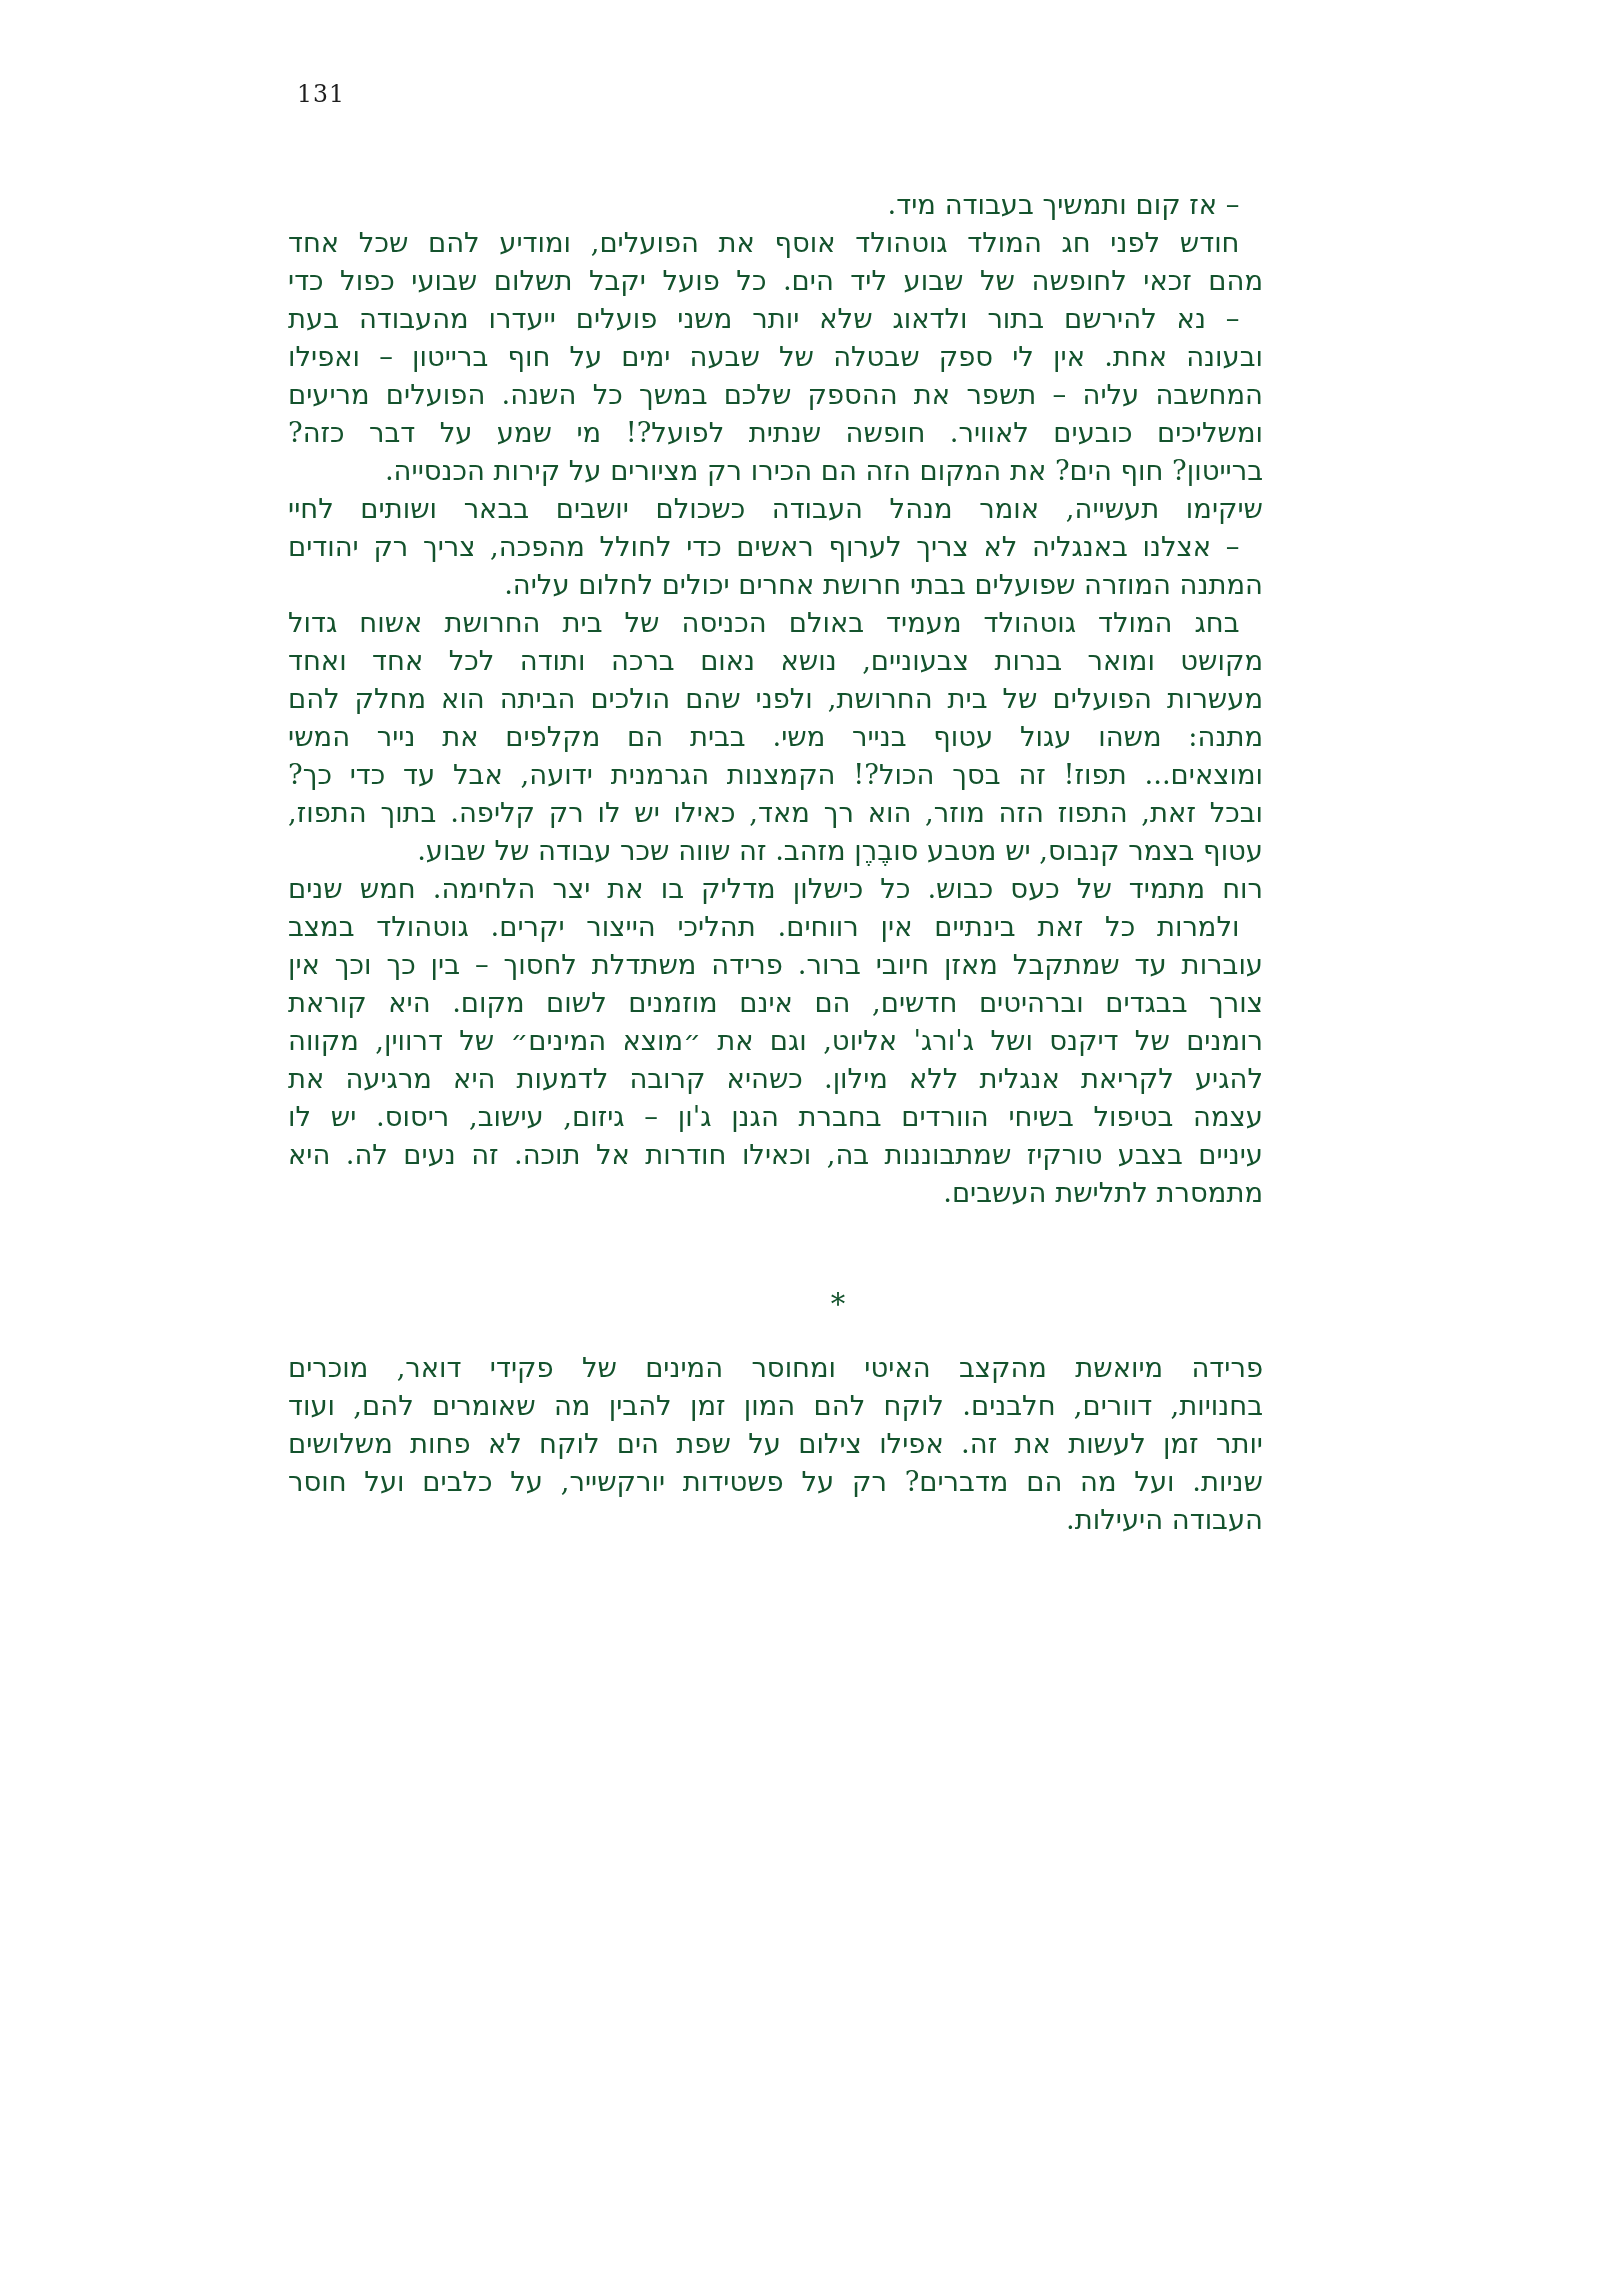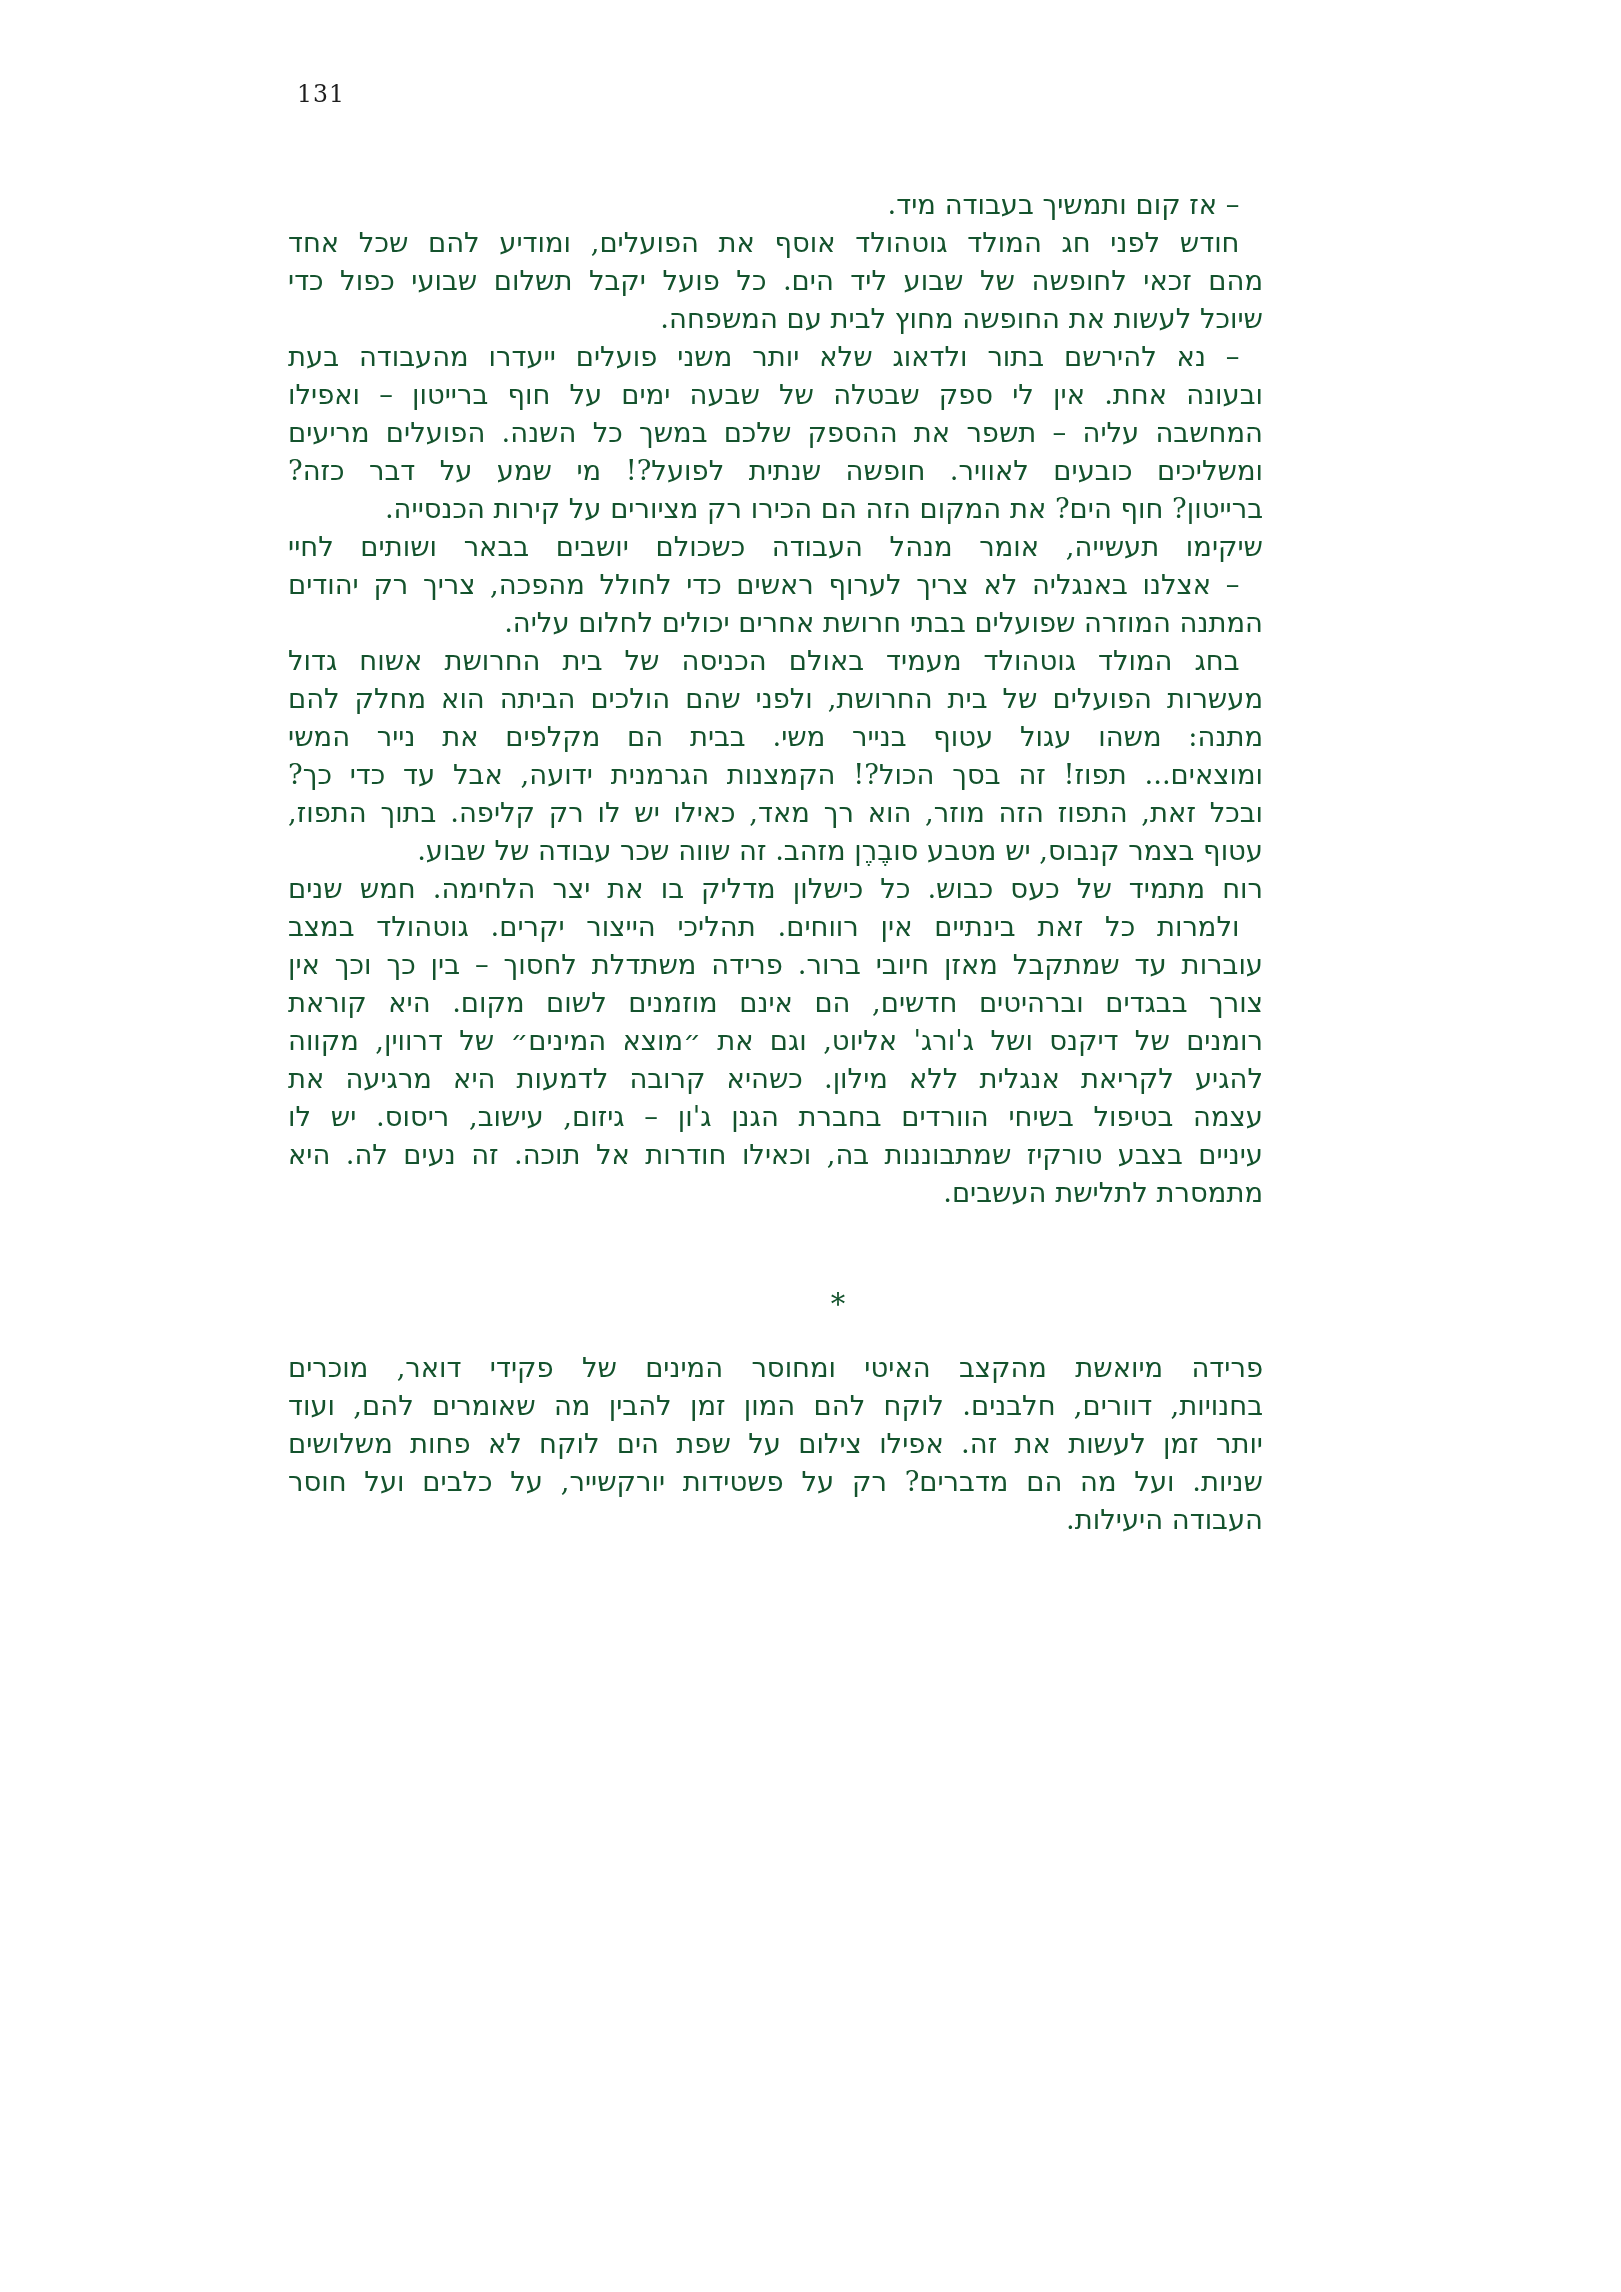--- a/index.html
+++ b/index.html
@@ -65,36 +65,36 @@
 <div class="page">
   <div class="page-number">131</div>
 
   <div class="text-column">
       <div class="paragraph indented">
         <div class="text-line first-line last-line">– אז קום ותמשיך בעבודה מיד.</div>
       </div>
       <div class="paragraph indented">
         <div class="text-line first-line">חודש לפני חג המולד גוטהולד אוסף את הפועלים, ומודיע להם שכל אחד</div>
         <div class="text-line">מהם זכאי לחופשה של שבוע ליד הים. כל פועל יקבל תשלום שבועי כפול כדי</div>
-        <div class="text-line last-line">שיוכל לעשות את החופשה מחוץ לבית עם המשפחה.</div>
       </div>
       <div class="paragraph indented">
         <div class="text-line first-line">– נא להירשם בתור ולדאוג שלא יותר משני פועלים ייעדרו מהעבודה בעת</div>
         <div class="text-line">ובעונה אחת. אין לי ספק שבטלה של שבעה ימים על חוף ברייטון – ואפילו</div>
         <div class="text-line">המחשבה עליה – תשפר את ההספק שלכם במשך כל השנה. הפועלים מריעים</div>
         <div class="text-line">ומשליכים כובעים לאוויר. חופשה שנתית לפועל?! מי שמע על דבר כזה?</div>
         <div class="text-line last-line">ברייטון? חוף הים? את המקום הזה הם הכירו רק מציורים על קירות הכנסייה.</div>
       </div>
       <div class="paragraph indented">
         <div class="text-line">שיקימו תעשייה, אומר מנהל העבודה כשכולם יושבים בבאר ושותים לחיי</div>
         <div class="text-line first-line">– אצלנו באנגליה לא צריך לערוף ראשים כדי לחולל מהפכה, צריך רק יהודים</div>
         <div class="text-line last-line">המתנה המוזרה שפועלים בבתי חרושת אחרים יכולים לחלום עליה.</div>
       </div>
       <div class="paragraph indented">
         <div class="text-line first-line">בחג המולד גוטהולד מעמיד באולם הכניסה של בית החרושת אשוח גדול</div>
+        <div class="text-line">מקושט ומואר בנרות צבעוניים, נושא נאום ברכה ותודה לכל אחד ואחד</div>
         <div class="text-line">מעשרות הפועלים של בית החרושת, ולפני שהם הולכים הביתה הוא מחלק להם</div>
         <div class="text-line">מתנה: משהו עגול עטוף בנייר משי. בבית הם מקלפים את נייר המשי</div>
         <div class="text-line">ומוצאים... תפוז! זה בסך הכול?! הקמצנות הגרמנית ידועה, אבל עד כדי כך?</div>
         <div class="text-line">ובכל זאת, התפוז הזה מוזר, הוא רך מאד, כאילו יש לו רק קליפה. בתוך התפוז,</div>
         <div class="text-line last-line">עטוף בצמר קנבוס, יש מטבע סובֶרֶן מזהב. זה שווה שכר עבודה של שבוע.</div>
       </div>
       <div class="paragraph indented">
         <div class="text-line">רוח מתמיד של כעס כבוש. כל כישלון מדליק בו את יצר הלחימה. חמש שנים</div>
         <div class="text-line first-line">ולמרות כל זאת בינתיים אין רווחים. תהליכי הייצור יקרים. גוטהולד במצב</div>
         <div class="text-line">עוברות עד שמתקבל מאזן חיובי ברור. פרידה משתדלת לחסוך – בין כך וכך אין</div>

